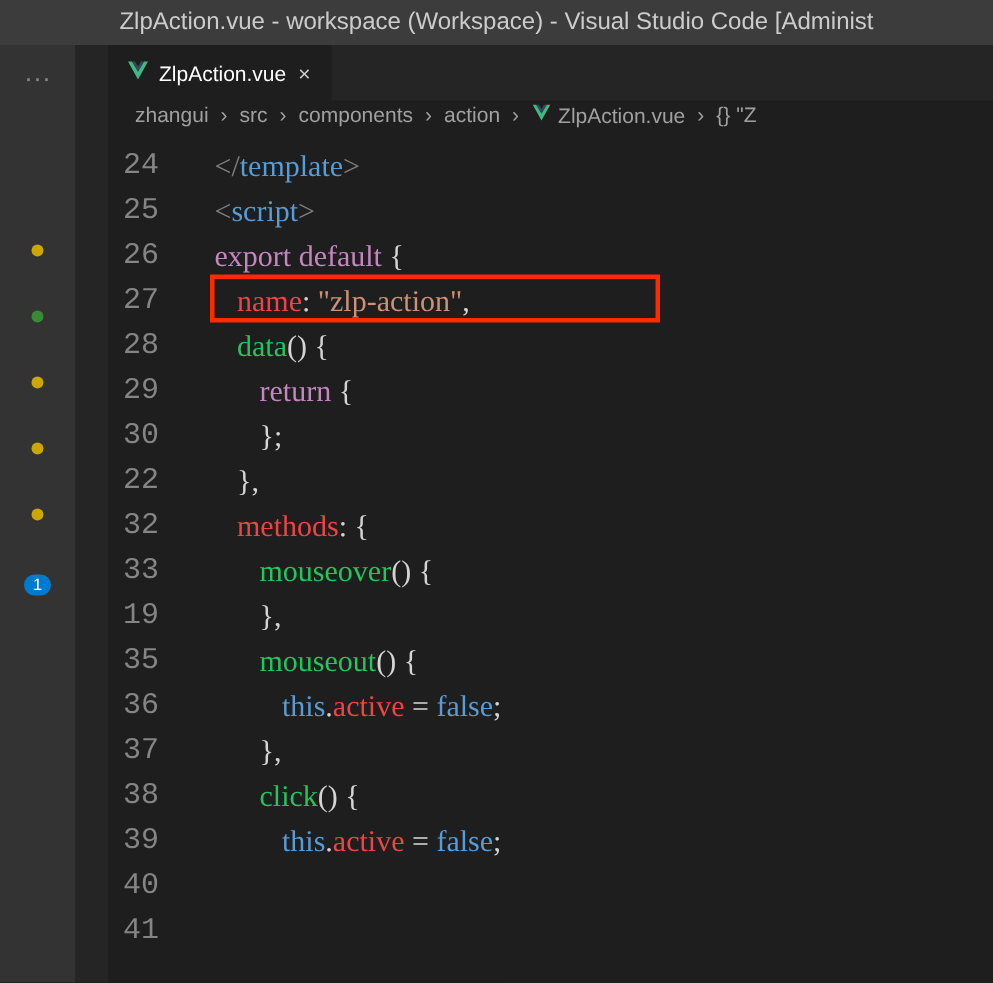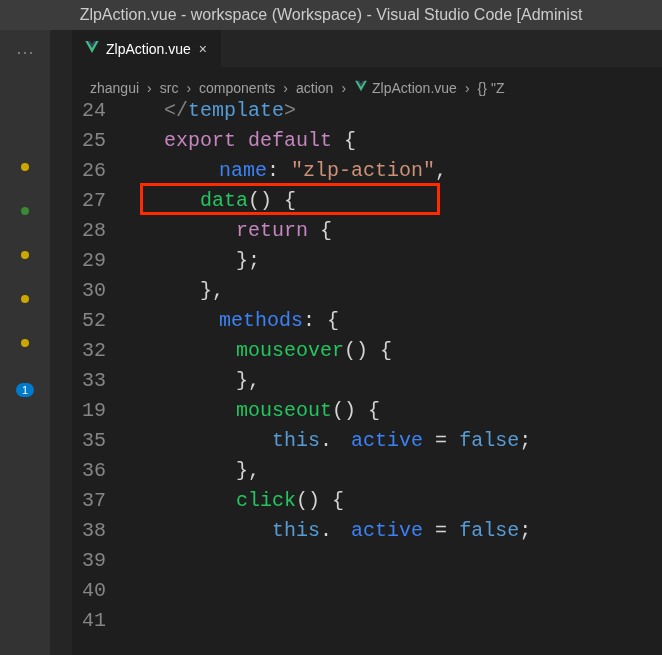--- a/index.html
+++ b/index.html
@@ -53,21 +53,21 @@
   display: flex; align-items: center; gap: 6px;
   padding: 0 12px;
   background: #1e1e1e;
   border-right: 1px solid #252526;
 }
 .tab .icon { color: #41b883; }
 .tab .label { color: #ffffff; font-size: 14px; }
 .tab .close { color: #cccccc; font-size: 14px; cursor: pointer; padding: 0 2px; }
 .breadcrumbs {
   height: 28px;
-  display: flex; align-items: flex-end;
+  display: flex; align-items: flex-start;
   padding-left: 18px;
   color: #a0a0a0;
   font-size: 14px;
   gap: 2px;
   overflow: hidden; white-space: nowrap;
 }
 .bc-sep { color: #a0a0a0; padding: 0 6px; }
 .bc-item { color: #a0a0a0; }
 .bc-icon-vue { color: #41b883; margin-right: 4px; }
 .bc-icon-brace { color: #a0a0a0; margin-right: 4px; }
@@ -79,33 +79,33 @@
 }
 .gutter {
   width: 56px;
   text-align: right;
   color: #858585;
   padding-right: 22px;
   user-select: none;
 }
 .gutter div { height: 30px; }
 .code { flex: 1; position: relative; }
-.code-line { height: 30px; white-space: pre; position: relative; }
+.code-line { height: 30px; white-space: pre; position: relative; font-family: Liberation Serif, serif; }
 .highlight-box {
   position: absolute;
   border: 3px solid #ff2a00;
   pointer-events: none;
 }
 
 
 .t-tag { color: #808080; }
 .t-tagname { color: #569cd6; }
 .t-keyword { color: #c586c0; }
 .t-func { color: #22c55e; }
-.t-prop { color: #3b82f6; margin-left: 19px; }
+.t-prop { color: #ef4444; }
 .t-string { color: #ce9178; }
 .t-bool { color: #569cd6; }
 .t-var { color: #569cd6; }
 .t-punc { color: #d4d4d4; }
 .t-op { color: #d4d4d4; }
 </style>
 </head>
 <body>
 
 <div class="titlebar">
@@ -160,35 +160,36 @@
 
     <div class="code-area">
       <div class="gutter" id="gutter">
           <div>24</div>
           <div>25</div>
           <div>26</div>
           <div>27</div>
           <div>28</div>
           <div>29</div>
           <div>30</div>
-          <div>52</div>
+          <div>22</div>
           <div>32</div>
           <div>33</div>
           <div>19</div>
           <div>35</div>
           <div>36</div>
           <div>37</div>
           <div>38</div>
           <div>39</div>
           <div>40</div>
           <div>41</div>
         </div>
       <div class="code" id="code">
         <div class="highlight-box" id="hlbox" style="top: 87px; left: 12px; width: 300px; height: 32px;"></div>
       <div class="code-line">   <span class="t-tag">&lt;/</span><span class="t-tagname">template</span><span class="t-tag">&gt;</span></div>
+          <div class="code-line">   <span class="t-tag">&lt;</span><span class="t-tagname">script</span><span class="t-tag">&gt;</span></div>
           <div class="code-line">   <span class="t-keyword">export</span><span> </span><span class="t-keyword">default</span><span> </span><span class="t-punc">{</span></div>
           <div class="code-line">      <span class="t-prop">name</span><span class="t-punc">:</span><span> </span><span class="t-string">"zlp-action"</span><span class="t-punc">,</span></div>
           <div class="code-line">      <span class="t-func">data</span><span class="t-punc">()</span><span> </span><span class="t-punc">{</span></div>
           <div class="code-line">         <span class="t-keyword">return</span><span> </span><span class="t-punc">{</span></div>
           <div class="code-line">         <span class="t-punc">};</span></div>
           <div class="code-line">      <span class="t-punc">},</span></div>
           <div class="code-line">      <span class="t-prop">methods</span><span class="t-punc">:</span><span> </span><span class="t-punc">{</span></div>
           <div class="code-line">         <span class="t-func">mouseover</span><span class="t-punc">()</span><span> </span><span class="t-punc">{</span></div>
           <div class="code-line">         <span class="t-punc">},</span></div>
           <div class="code-line">         <span class="t-func">mouseout</span><span class="t-punc">()</span><span> </span><span class="t-punc">{</span></div>

